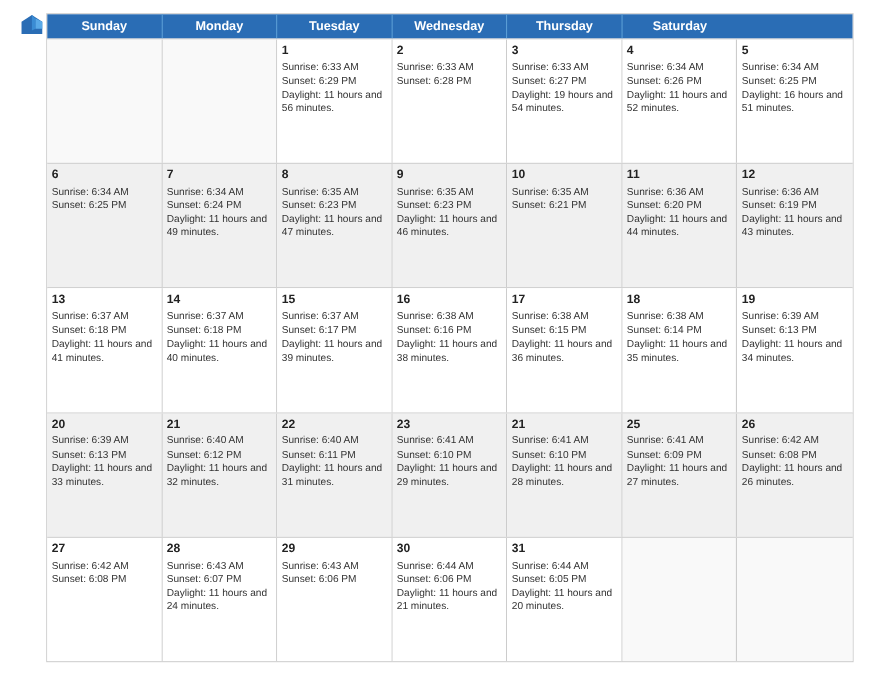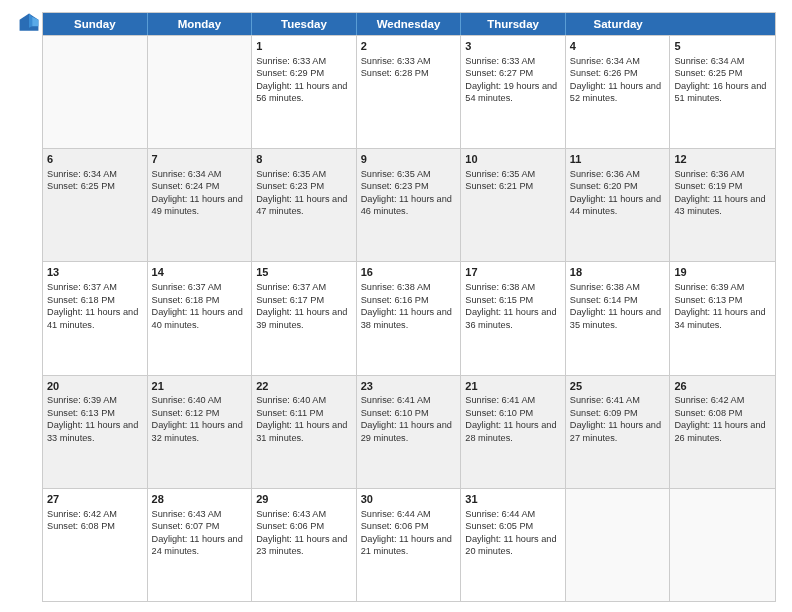--- a/index.html
+++ b/index.html
@@ -316,21 +316,20 @@
           <div class="cal-cell">
             <span class="day-number">28</span>
             <span class="cell-line">Sunrise: 6:43 AM</span>
             <span class="cell-line">Sunset: 6:07 PM</span>
             <span class="cell-line">Daylight: 11 hours and 24 minutes.</span>
           </div>
           <div class="cal-cell">
             <span class="day-number">29</span>
             <span class="cell-line">Sunrise: 6:43 AM</span>
             <span class="cell-line">Sunset: 6:06 PM</span>
-            <span class="cell-line">Daylight: 11 hours and 23 minutes.</span>
           </div>
           <div class="cal-cell">
             <span class="day-number">30</span>
             <span class="cell-line">Sunrise: 6:44 AM</span>
             <span class="cell-line">Sunset: 6:06 PM</span>
             <span class="cell-line">Daylight: 11 hours and 21 minutes.</span>
           </div>
           <div class="cal-cell">
             <span class="day-number">31</span>
             <span class="cell-line">Sunrise: 6:44 AM</span>

